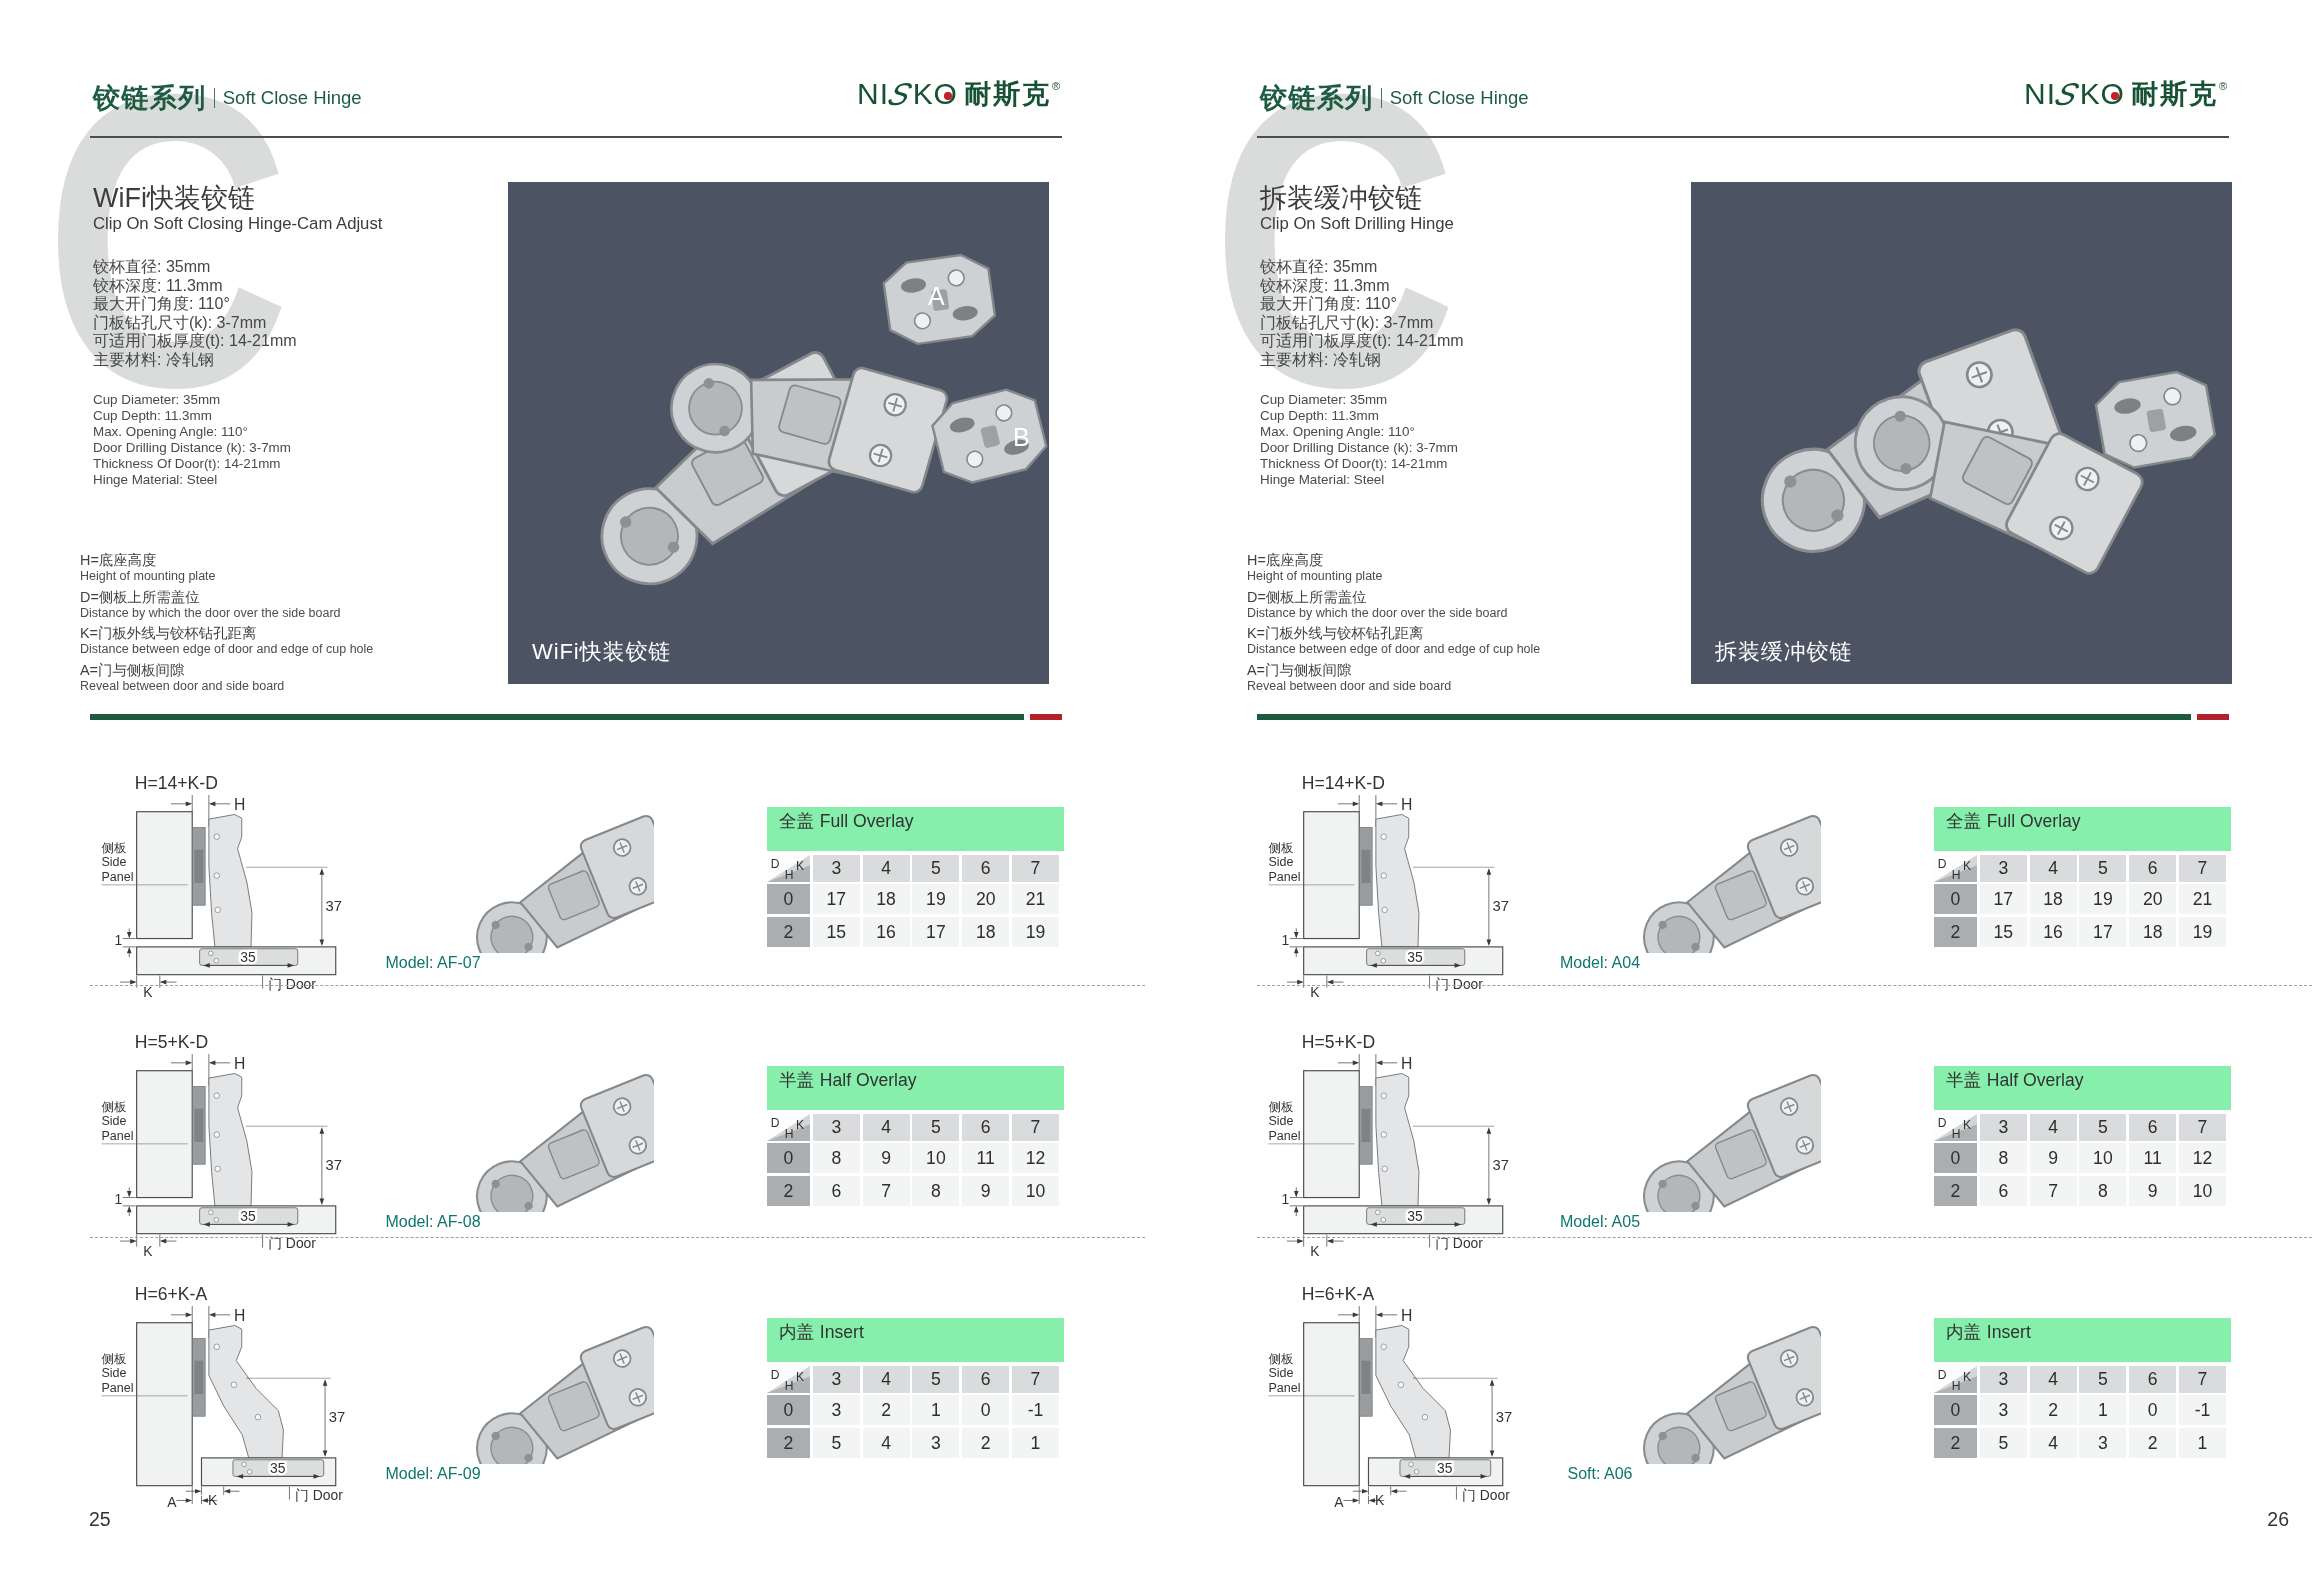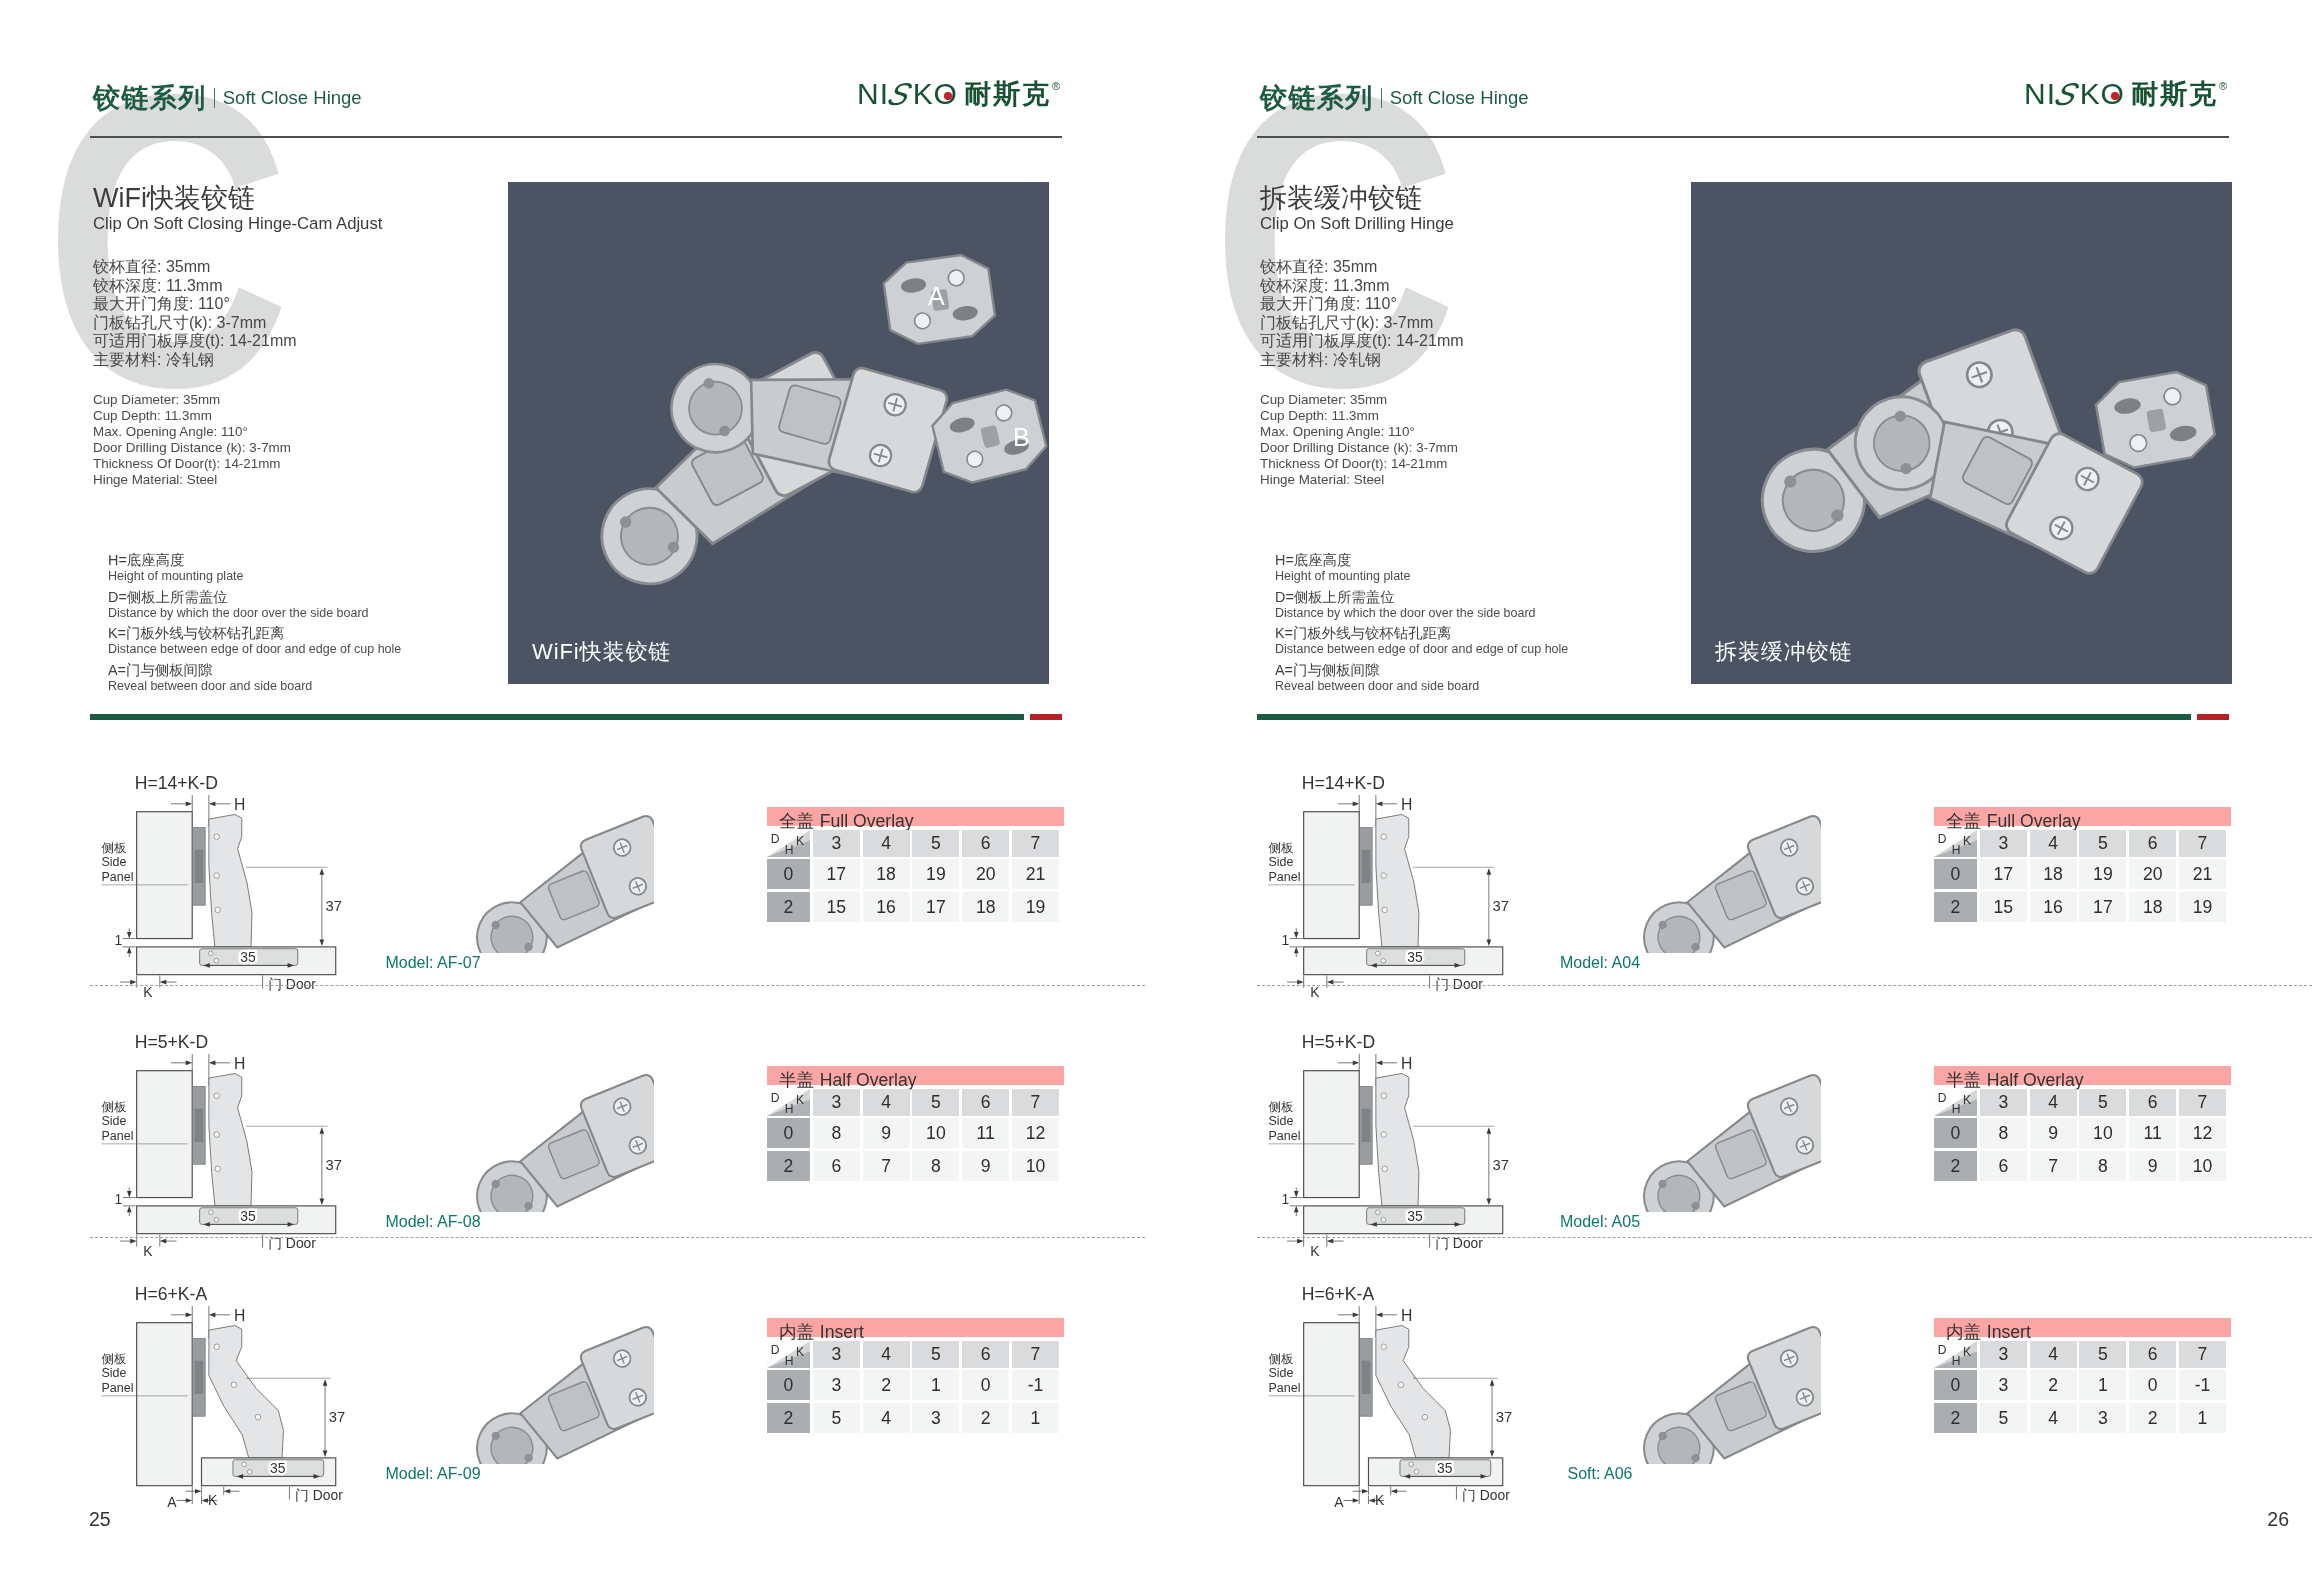--- a/index.html
+++ b/index.html
@@ -22,42 +22,42 @@
   .logo-o{position:relative;display:inline-block}
   .logo-dot{position:absolute;width:7.4px;height:7.4px;border-radius:50%;background:#bf2329;right:6px;top:15.3px}
   .logo-cn{font-size:27px;font-weight:700;color:#175233;margin-left:6.5px;letter-spacing:1.9px}
   .logo-reg{font-size:11px;color:#175233;margin-left:0.9px;transform:translateY(-8.3px)}
 
   
   .ptitle-cn{position:absolute;left:93px;top:180px;font-size:27px;font-weight:500;color:#3c3c3c;z-index:2}
   .ptitle-en{position:absolute;left:93px;top:214px;font-size:16.7px;color:#3c3c3c;z-index:2}
   .specs-cn{position:absolute;left:93px;top:258px;font-size:16px;line-height:18.5px;color:#474747;z-index:2}
   .specs-en{position:absolute;left:93px;top:392px;font-size:13.4px;line-height:16px;color:#4a4a4a;z-index:2}
-  .defs{position:absolute;left:108px;top:552px;z-index:2}
+  .defs{position:absolute;left:80px;top:552px;z-index:2}
   .def-cn{font-size:14.4px;line-height:17px;color:#3f3f3f}
   .def-en{font-size:12.5px;line-height:14.4px;color:#4c4c4c;margin-bottom:5.1px}
 
   
   .photo{position:absolute;left:508px;top:182px;width:541px;height:502px;background:#4a5261;overflow:hidden;z-index:1}
   .photo-cap{position:absolute;left:24px;bottom:16.7px;font-size:22px;color:#ffffff;letter-spacing:0.9px}
   .photo-lab{position:absolute;color:#fff;font-size:25px;font-weight:400}
 
   
   .sep{position:absolute;left:90px;top:714px;height:6px;z-index:2;font-size:0}
   .sep i{display:inline-block;height:6px;vertical-align:top}
   .sep-green{width:934px;background:#1c5b40;margin-right:5.6px}
   .sep-red{width:32px;background:#b2222b}
 
   
   .sect{position:absolute;left:0;width:1166px;height:236px;z-index:1}
   .dslot{position:absolute;left:95px;top:12px;width:250px;height:232px}
   .islot{position:absolute;left:394px;top:2.8px;width:260px;height:195px}
   .model{position:absolute;left:301px;top:199px;width:264px;text-align:center;font-size:16px;color:#0f766e}
   .htable{position:absolute;left:767px;top:52px;width:297px}
-  .ttl{height:19px;background:#fca5a5;color:#333;font-size:17.6px;line-height:28px;padding-left:12px}
+  .ttl{height:44px;background:#86efac;color:#333;font-size:17.6px;line-height:28px;padding-left:12px}
   .ttl .ten{margin-left:5.6px}
   .tgrid{margin-top:3.7px;display:grid;grid-template-columns:43px repeat(5,47px);grid-template-rows:27px 30px 30px;gap:2.8px;background:#fff}
   .tgrid>div{text-align:center;font-size:17.6px;color:#2e2e2e}
   .corner{height:27px}
   .hc{background:#dadbdc;line-height:27px}
   .rl{background:#abaeb1;line-height:30px}
   .dc{background:#f3f4f4;line-height:30px}
 
   .dash{position:absolute;left:90px;width:1055px;border-top:1.4px dashed #9f9f9f;z-index:1}
   .pagenum{position:absolute;top:1508px;font-size:19.5px;color:#333;z-index:2}

